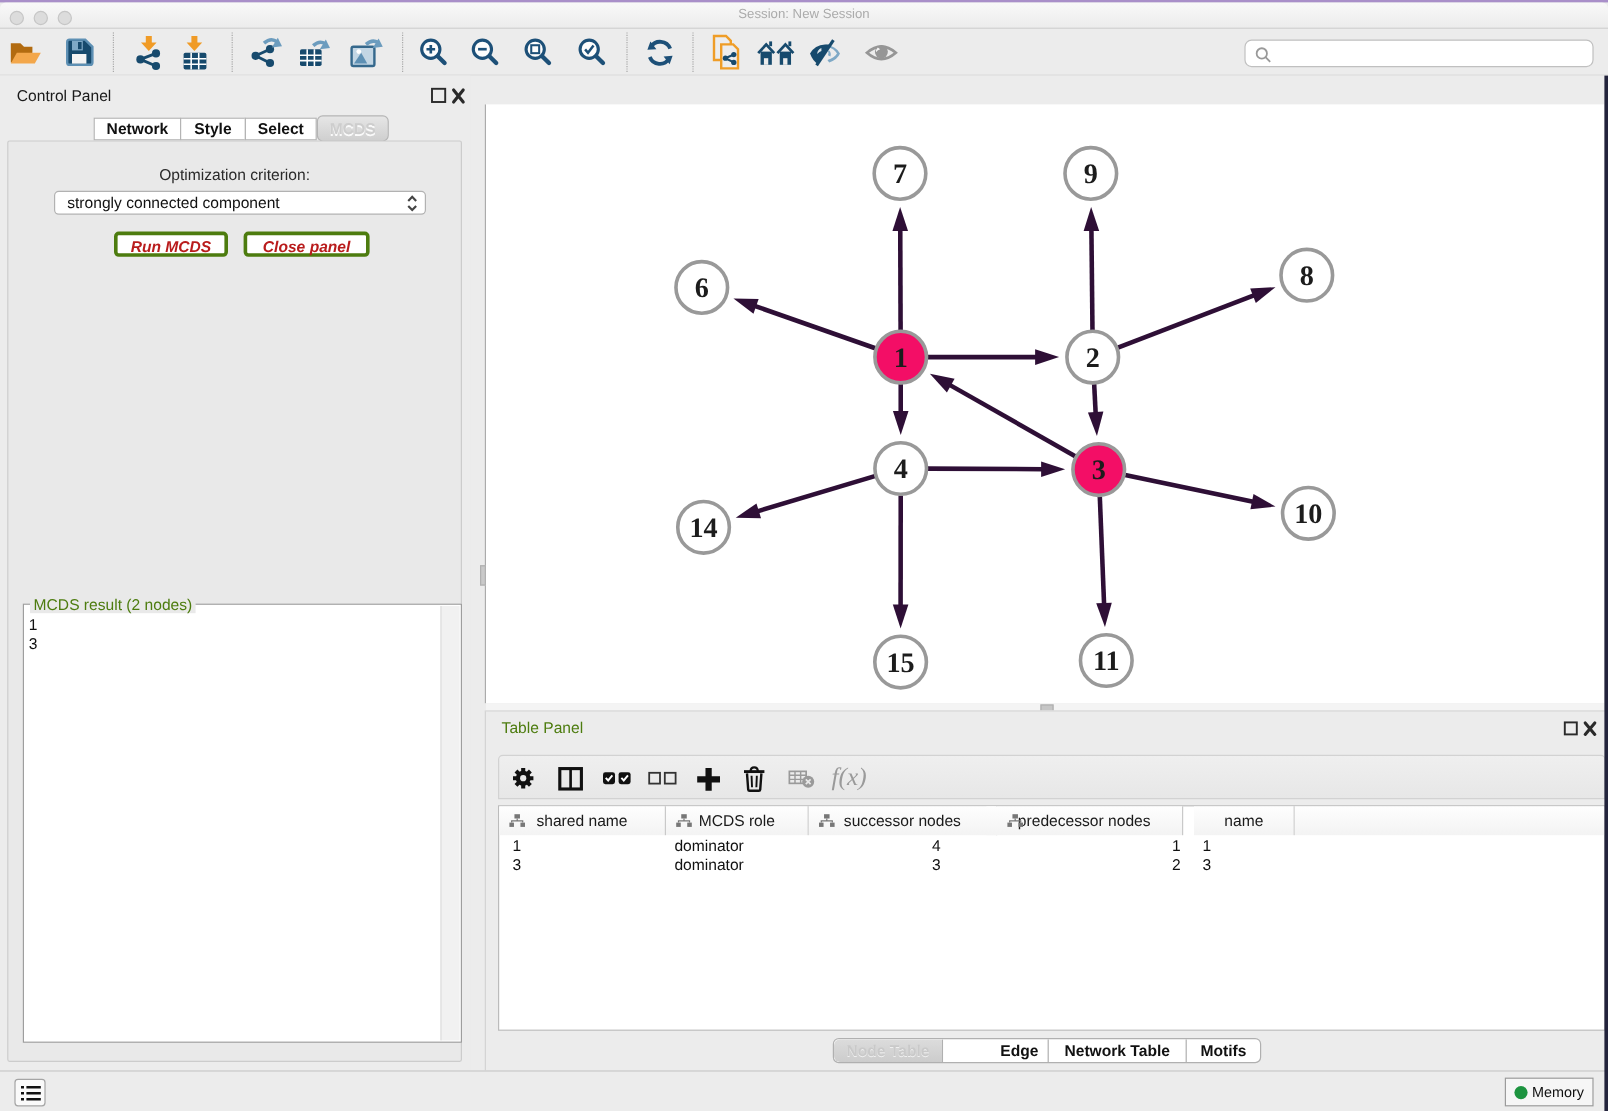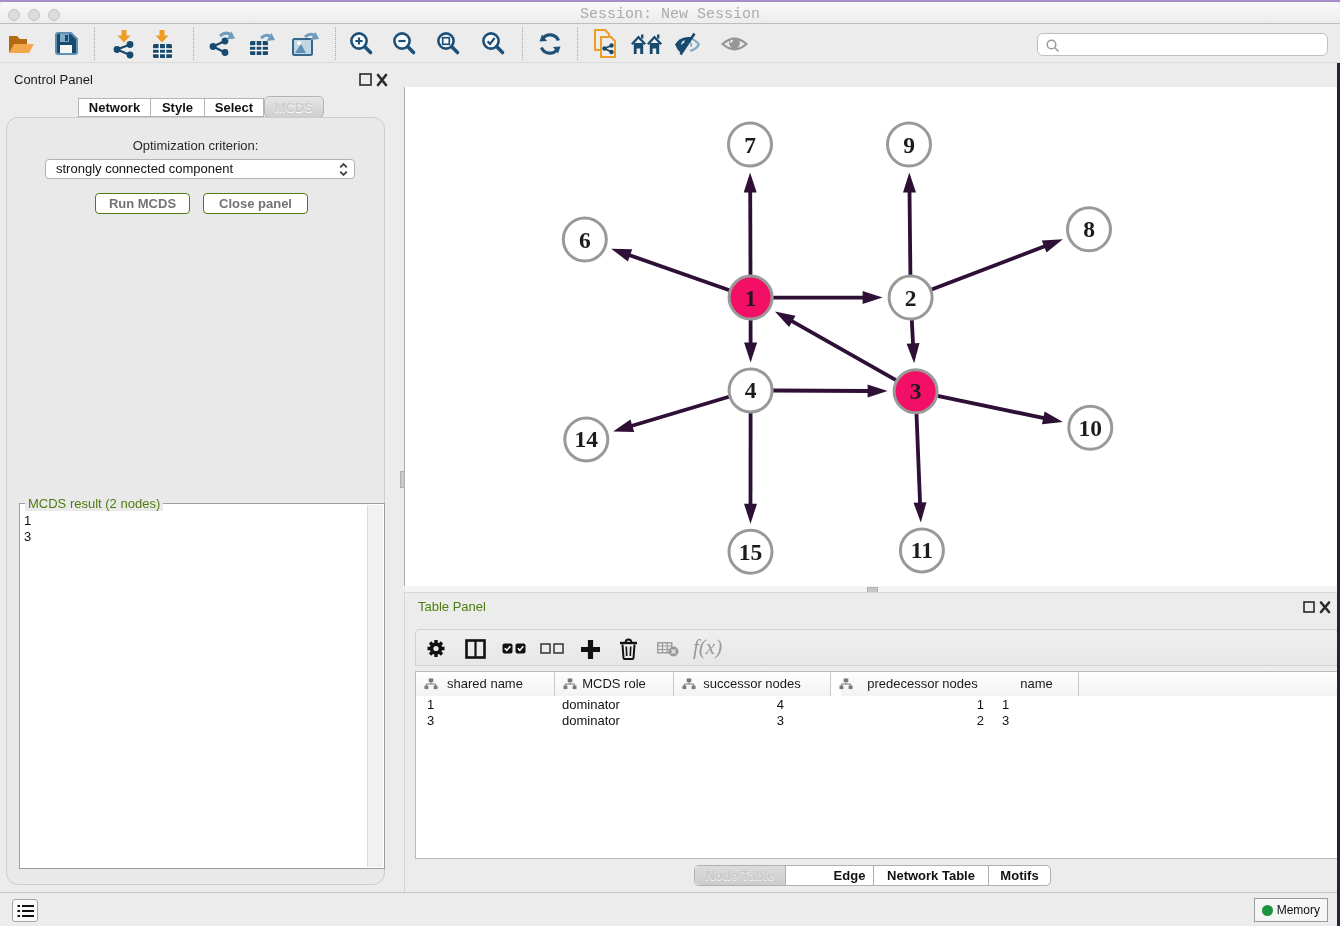--- a/index.html
+++ b/index.html
@@ -4,40 +4,40 @@
 body{width:1340px;height:926px;position:relative;overflow:hidden;
  font-family:"Liberation Sans",sans-serif;background:#ececec;}
 .abs{position:absolute;}
 #topstrip{left:0;top:0;width:1340px;height:2px;background:#a98fc9;}
 #titlebar{left:0;top:2px;width:1340px;height:21px;
  background:linear-gradient(#f9f9f9,#ececec);border-bottom:1px solid #bdbdbd;
  border-radius:5px 5px 0 0;}
 .tl{position:absolute;top:7px;width:12px;height:12px;border-radius:50%;
  background:#dcdcdc;border:1px solid #c6c6c6;box-sizing:border-box;}
 #wtitle{position:absolute;top:4px;left:0;width:100%;text-align:center;
- font-size:15px;color:#ababab;font-family:Liberation Mono, monospace;}
+ font-size:11px;color:#ababab;}
 #toolbar{left:0;top:24px;width:1340px;height:38px;background:#ececec;border-bottom:1px solid #dcdcdc;}
 .tbi{position:absolute;top:30px;}
 .tsep{position:absolute;top:3px;height:33px;width:0;border-left:1px dotted #a8a8a8;}
 #search{position:absolute;left:1037px;top:9px;width:291px;height:23px;
  background:#fff;border:1px solid #c0c0c0;border-radius:6px;box-sizing:border-box;}
 
 #cpanel{left:0;top:63px;width:392px;height:829px;background:#ececec;font-size:13px;}
 #cptitle{position:absolute;left:14px;top:9px;color:#1a1a1a;}
 .tab{position:absolute;top:35px;height:19px;box-sizing:border-box;background:#fff;
  border:1px solid #b4b4b4;color:#111;text-align:center;font-size:13px;line-height:18px;font-weight:bold;}
 #tabMCDS{top:33px;height:22px;border-radius:5px;
  background:linear-gradient(#e6e6e6,#cfcfcf);color:#cdcdcd;text-shadow:0 1px 0 #fafafa;line-height:21px;}
 #cpcard{position:absolute;left:6px;top:54px;width:379px;height:768px;box-sizing:border-box;
- background:#e9e9e9;border:1px solid #cccccc;border-radius:12px;}
+ background:#e9e9e9;border:1px solid #cccccc;border-radius:2px;}
 #optlabel{position:absolute;left:0;top:20px;width:100%;text-align:center;color:#2a2a2a;}
 #optsel{position:absolute;left:38px;top:41px;width:310px;height:20px;box-sizing:border-box;
  background:#fff;border:1px solid #b2b2b2;border-radius:4px;line-height:18px;padding-left:10px;color:#111;}
 .cbtn{position:absolute;top:75px;height:21px;box-sizing:border-box;background:#fff;
- border:1px solid #4d7c0f;border-radius:4px;text-align:center;line-height:19px;color:#737373;font-weight:bold;}
+ border:3px solid #4d7c0f;border-radius:4px;text-align:center;line-height:19px;color:#b91c1c;font-weight:bold;font-style:italic;}
 #mcdsbox{position:absolute;left:12px;top:385px;width:366px;height:366px;box-sizing:border-box;
  background:#fff;border:1px solid #9e9e9e;}
 #mcdslabel{position:absolute;left:5px;top:-8px;background:#e9e9e9;padding:0 3px;color:#4d7c0f;}
 #mcdstext{position:absolute;left:4px;top:9px;line-height:16px;color:#111;}
 #mcdssb{position:absolute;right:1px;top:1px;width:15px;height:362px;background:#f1f1f1;border-left:1px solid #dcdcdc;}
 
 #netwin{left:404px;top:63px;width:934px;height:529px;}
 #nettitle{position:absolute;left:0;top:0;width:100%;height:24px;box-sizing:border-box;
  background:linear-gradient(#f6f6f6,#d8d8d8);border:1px solid #9f9f9f;border-bottom:1px solid #8f8f8f;}
 #netname{position:absolute;top:4px;left:0;width:100%;text-align:center;font-size:13px;font-weight:bold;color:#1a1a1a;}
@@ -328,21 +328,21 @@
    <path d="M0.8 4 H14.8 M0.8 7.5 H14.8 M5.5 0.8 V10.8 M10.2 0.8 V10.8" stroke="#9a9a9a" stroke-width="1.2"></path>
    <circle cx="16.5" cy="9.5" r="5" fill="#9a9a9a"></circle>
    <path d="M14.5 7.5 L18.5 11.5 M18.5 7.5 L14.5 11.5" stroke="#e9e9e9" stroke-width="1.4"></path>
   </svg>
   <div style="position:absolute;left:277px;top:5px;font-family:'Liberation Serif',serif;font-style:italic;font-size:21px;color:#9a9a9a;">f(x)</div>
  </div>
  <div id="ttable">
   <div class="hcell" style="left:0;width:139px;">shared name</div>
   <div class="hcell" style="left:139px;width:119px;">MCDS role</div>
   <div class="hcell" style="left:258px;width:157px;">successor nodes</div>
-  <div class="hcell" style="left:425px;width:164px;text-align:center;">predecessor nodes</div>
+  <div class="hcell" style="left:406px;width:164px;text-align:center;">predecessor nodes</div>
   <div class="hcell" style="left:579px;width:84px;">name</div>
   <div class="hcell" style="left:663px;width:258px;border-right:none;"></div>
   <svg class="hicon" style="left:8px;top:6px;" width="14" height="12" viewBox="0 0 14 12">
         <g fill="#777">
           <rect x="4.7" y="0.5" width="4.6" height="3.6"></rect>
           <rect x="0.5" y="7.5" width="3.8" height="3.6"></rect>
           <rect x="9.7" y="7.5" width="3.8" height="3.6"></rect>
         </g>
         <path d="M7 4 V6 M2.4 7.5 V6 H11.6 V7.5" stroke="#777" stroke-width="1" fill="none"></path>
       </svg>

